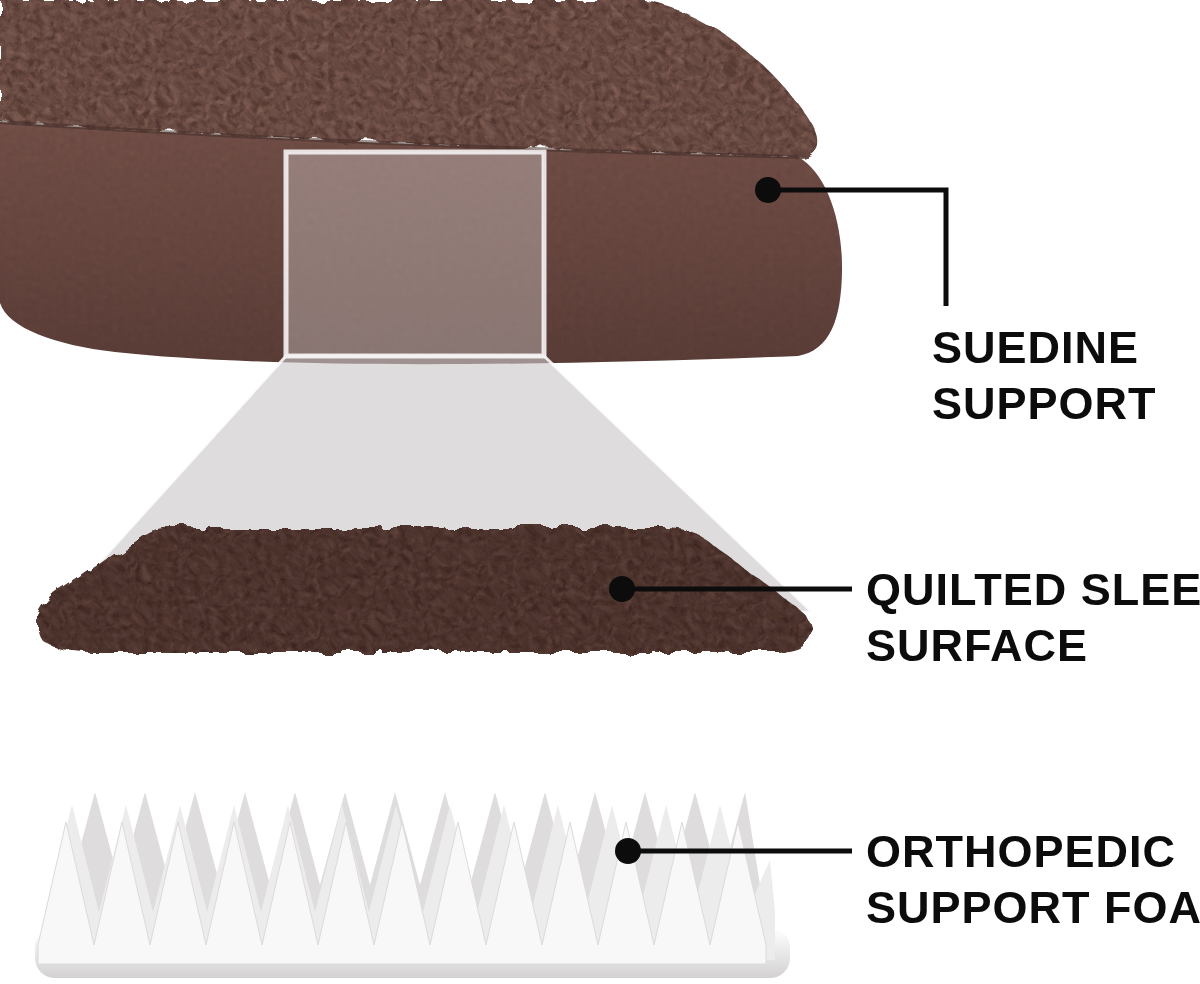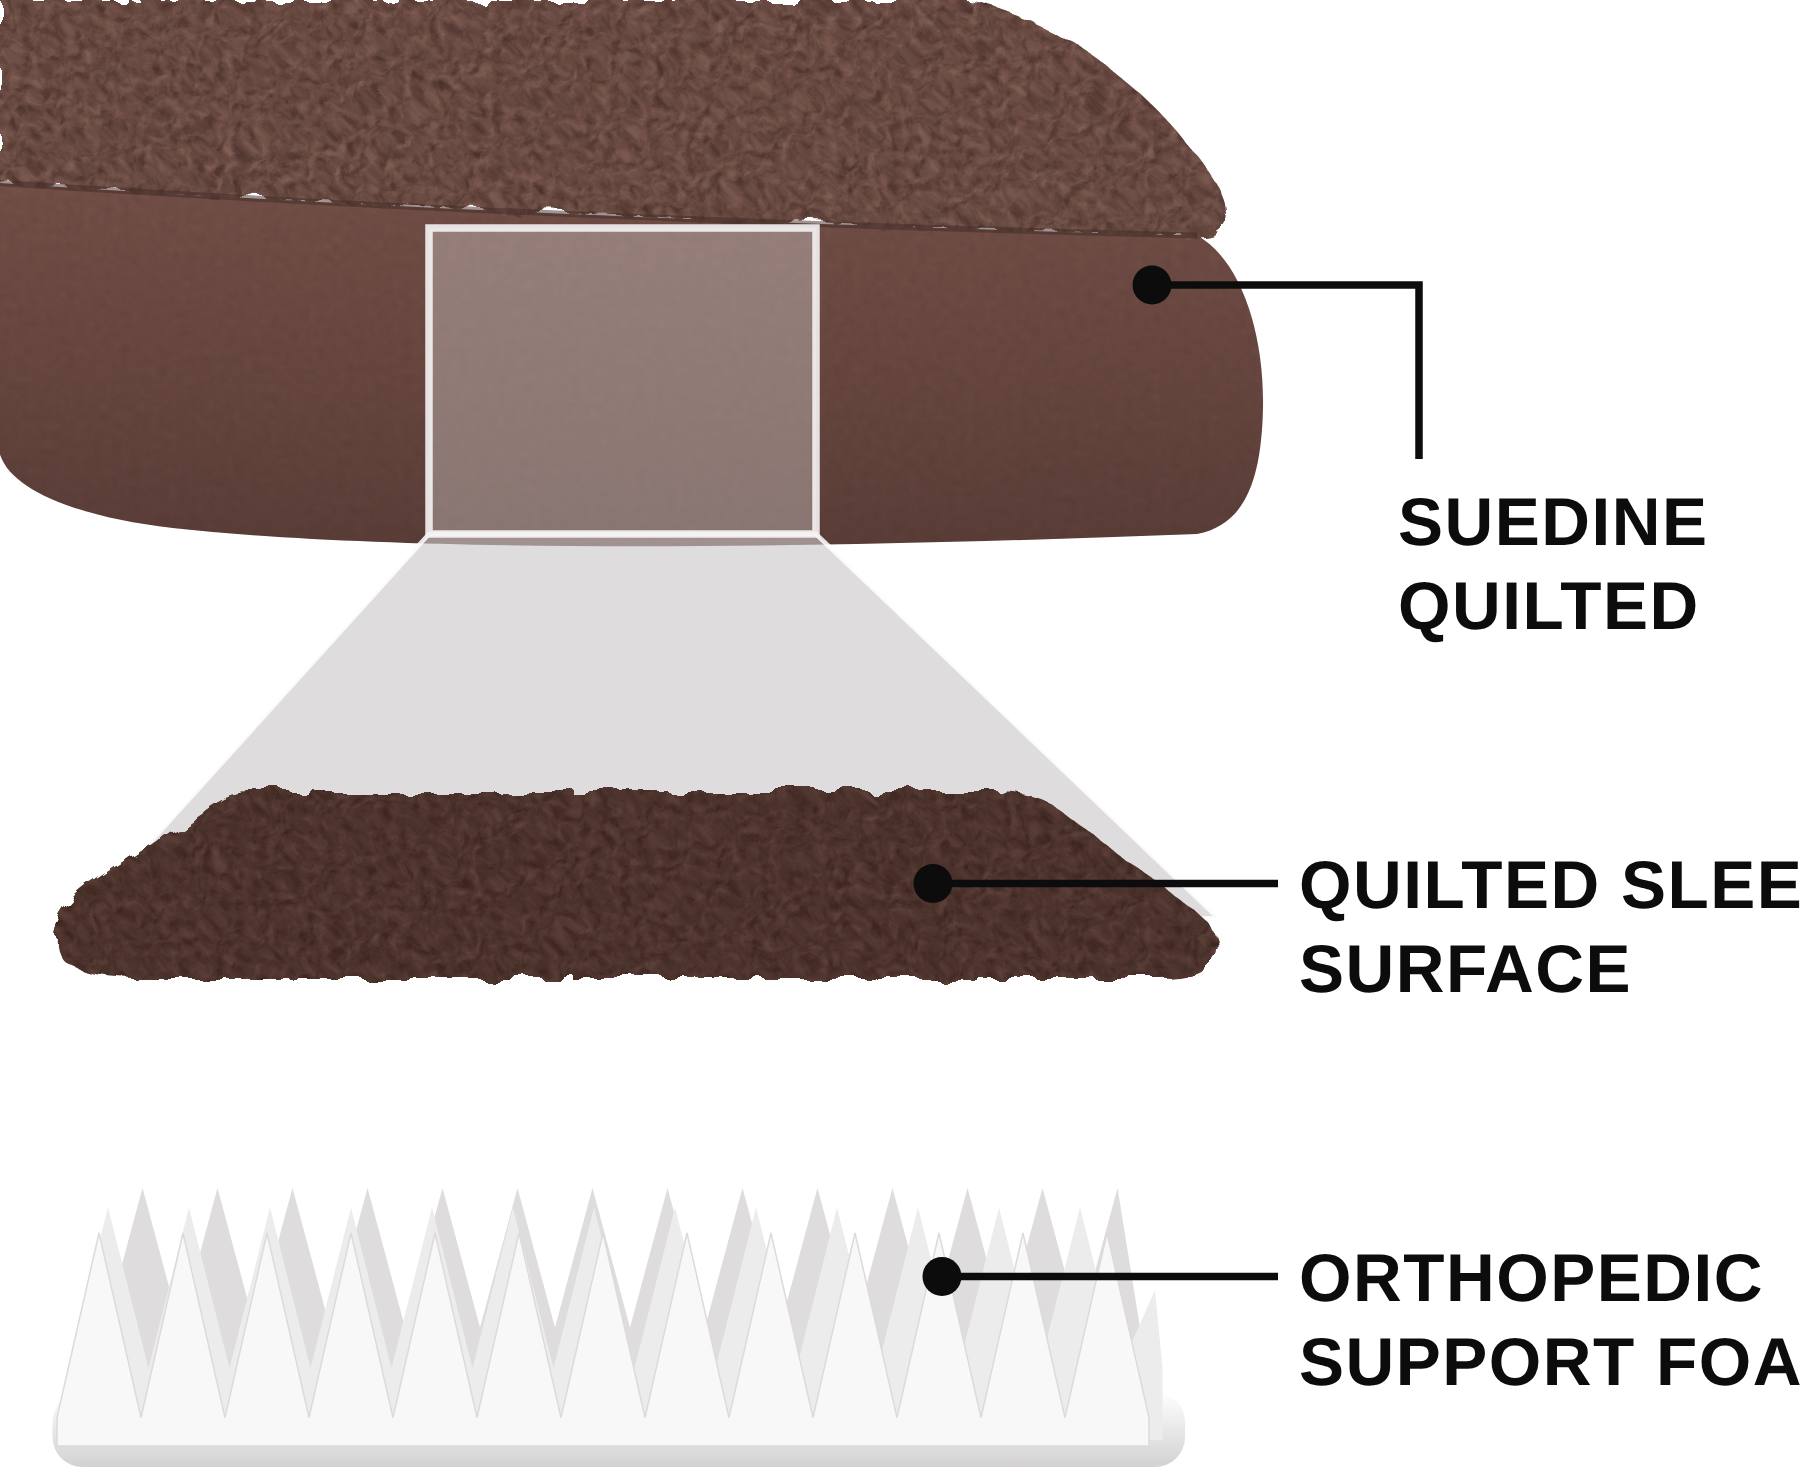--- a/index.html
+++ b/index.html
@@ -124,21 +124,21 @@
     </g>
     <g fill="#0c0c0c">
       <circle cx="768" cy="190" r="13"></circle>
       <circle cx="622" cy="589" r="13"></circle>
       <circle cx="628" cy="851" r="13"></circle>
     </g>
   </svg>
 
   <div class="label" id="label-gusset">
     <div>SUEDINE</div>
-    <div>QUILTED</div>
+    <div>SUPPORT</div>
   </div>
 
   <div class="label" id="label-surface">
     <div>QUILTED SLEEP</div>
     <div>SURFACE</div>
   </div>
 
   <div class="label" id="label-foam">
     <div>ORTHOPEDIC</div>
     <div>SUPPORT FOAM</div>

